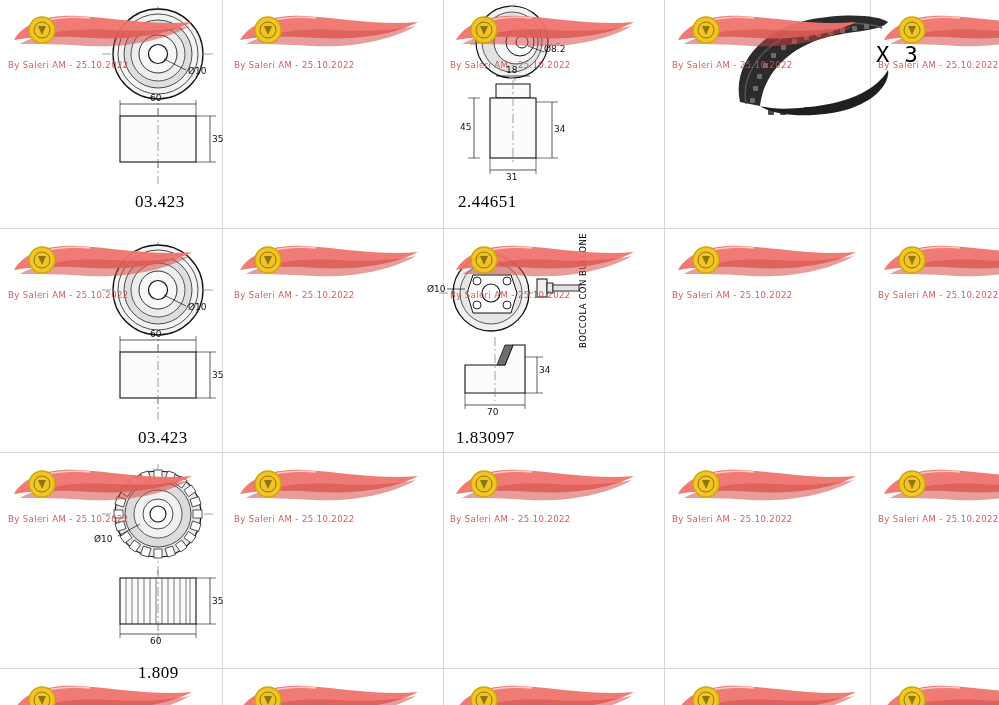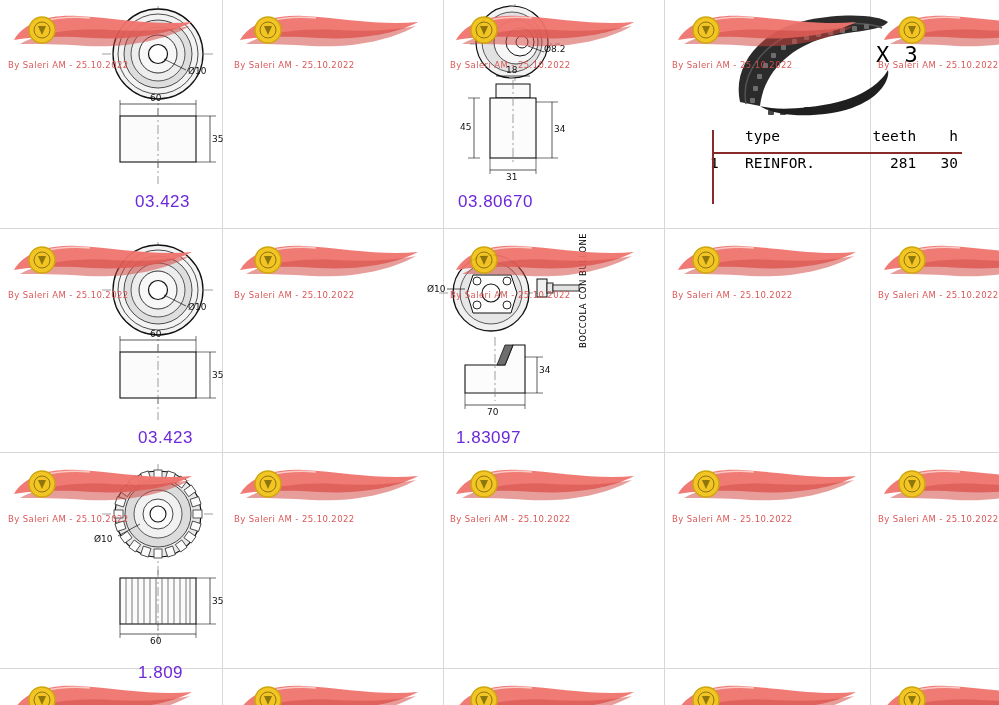--- a/index.html
+++ b/index.html
@@ -12,22 +12,22 @@
   .hline{position:absolute;left:0;height:1px;width:999px;background:#d8d8d8;}
 
   
   .wm{position:absolute;width:200px;height:86px;opacity:.95;pointer-events:none;}
   .wm .wing{position:absolute;left:0;top:8px;width:190px;height:46px;}
   .wm .wtxt{position:absolute;left:2px;top:58px;font-family:"DejaVu Sans",sans-serif;
             font-size:8.5px;color:#d94f4f;letter-spacing:.4px;white-space:nowrap;}
   .wm svg{display:block;}
 
   
-  .caption{position:absolute;font-family:Liberation Sans, sans-serif;font-size:17px;
-           letter-spacing:.5px;color:#6d28d9;text-align:right;}
+  .caption{position:absolute;font-family:Liberation Serif, serif;font-size:17px;
+           letter-spacing:.5px;color:#000000;text-align:right;}
 
   
   .dwg{position:absolute;}
   .dim{font-family:"DejaVu Sans",sans-serif;font-size:9px;fill:#111;}
 
   
   .belt-table{position:absolute;left:706px;top:126px;width:256px;}
   .belt-table table{border-collapse:collapse;font-family:"DejaVu Sans Mono",monospace;
                     font-size:14.5px;width:256px;}
   .belt-table th{font-weight:normal;padding:2px 4px 6px 4px;text-align:left;}
@@ -111,21 +111,21 @@
     <line x1="112" y1="100" x2="112" y2="156" stroke="#111" stroke-width=".7"></line>
     <line x1="96" y1="100" x2="118" y2="100" stroke="#111" stroke-width=".6"></line>
     <line x1="96" y1="156" x2="118" y2="156" stroke="#111" stroke-width=".6"></line>
     <text class="dim" x="114" y="130">34</text>
 
     <line x1="50" y1="168" x2="96" y2="168" stroke="#111" stroke-width=".7"></line>
     <line x1="50" y1="156" x2="50" y2="172" stroke="#111" stroke-width=".6"></line>
     <line x1="96" y1="156" x2="96" y2="172" stroke="#111" stroke-width=".6"></line>
     <text class="dim" x="66" y="178">31</text>
   </svg>
-  <div class="caption" style="left:458px;top:192px;">03.80670</div>
+  <div class="caption" style="left:458px;top:192px;">2.44651</div>
 
   <svg class="dwg" style="left:90px;top:240px;" width="140" height="185" viewBox="0 0 140 185">
     <line x1="68" y1="2" x2="68" y2="180" stroke="#777" stroke-width=".7" stroke-dasharray="9,3,2,3"></line>
     <line x1="12" y1="50" x2="126" y2="50" stroke="#777" stroke-width=".7" stroke-dasharray="9,3,2,3"></line>
     <circle cx="68" cy="50" r="45" fill="#f3f3f3" stroke="#111" stroke-width="1.3"></circle>
     <circle cx="68" cy="50" r="40" fill="none" stroke="#222" stroke-width=".8"></circle>
     <circle cx="68" cy="50" r="34" fill="#dedede" stroke="#222" stroke-width=".8"></circle>
     <circle cx="68" cy="50" r="27" fill="#ededed" stroke="#333" stroke-width=".8"></circle>
     <circle cx="68" cy="50" r="19" fill="#f7f7f7" stroke="#333" stroke-width="1"></circle>
     <circle cx="68" cy="50" r="9.5" fill="#ffffff" stroke="#111" stroke-width="1.2"></circle>
@@ -309,42 +309,20 @@
       <rect x="56" y="104" width="6" height="5" rx="1"></rect>
       <rect x="68" y="104" width="6" height="5" rx="1"></rect>
       <rect x="80" y="103" width="6" height="5" rx="1"></rect>
       <rect x="92" y="101" width="6" height="5" rx="1"></rect>
     </g>
     <path d="M48,100 C60,104 92,104 126,96 C150,90 168,78 176,64
              C178,74 168,92 140,102 C110,112 66,112 48,100 Z" fill="#1f1f1f"></path>
   </svg>
   <div class="qty">X 3</div>
 
-  <div class="belt-table">
-    <div class="hdr-rule"></div>
-    <div class="col-rule" style="left:6px;top:4px;"></div>
-    <table>
-      <thead>
-        <tr>
-          <th style="width:34px;">&nbsp;</th>
-          <th style="width:120px;">type</th>
-          <th class="num" style="width:62px;text-align:right;">teeth</th>
-          <th class="num" style="width:40px;text-align:right;">h</th>
-        </tr>
-      </thead>
-      <tbody>
-        <tr>
-          <td>1</td>
-          <td>REINFOR.</td>
-          <td class="num">281</td>
-          <td class="num">30</td>
-        </tr>
-      </tbody>
-    </table>
-  </div>
 
   <div id="wm-layer">
       <div class="wm" style="left: 6px; top: 2px;">
         <div class="wing">
           <svg width="190" height="46" viewBox="0 0 190 46">
             <path d="M8,30 C18,12 44,4 72,6 C110,8 150,16 186,12 C160,26 120,30 86,28 C58,26 30,26 8,30 Z" fill="#f0736d"></path>
             <path d="M14,34 C34,22 70,18 104,20 C134,22 164,20 184,16 C156,32 116,38 80,36 C52,34 30,34 14,34 Z" fill="#d2453f" opacity=".55"></path>
             <path d="M24,16 C40,8 64,6 84,8" stroke="#fff" stroke-width="1.6" fill="none" opacity=".6"></path>
             <circle cx="36" cy="20" r="13" fill="#f2c21a" stroke="#c9a400" stroke-width="1.4"></circle>
             <circle cx="36" cy="20" r="8" fill="none" stroke="#8a6f00" stroke-width="1"></circle>

